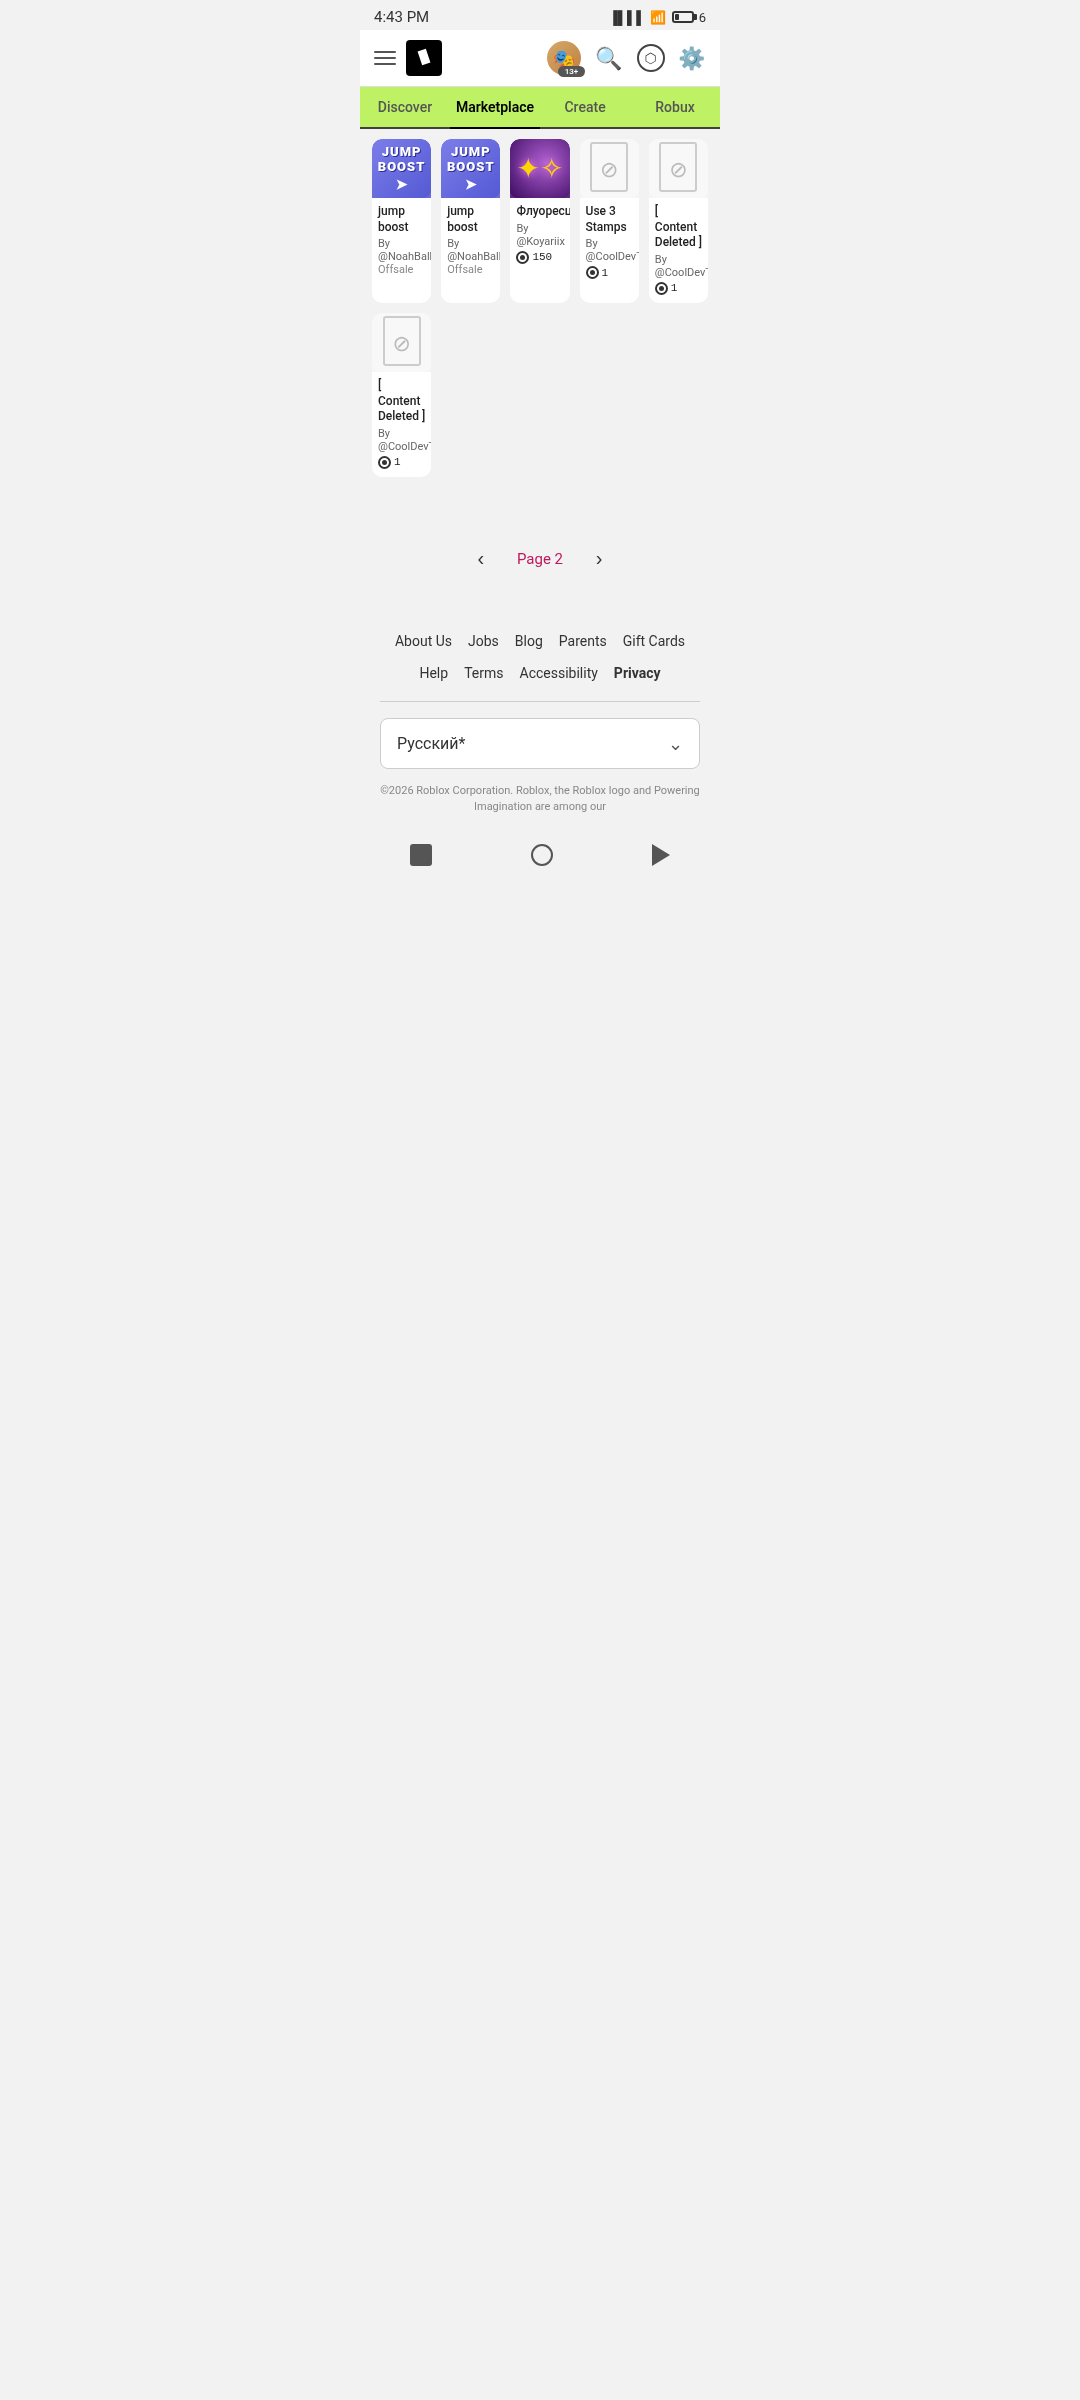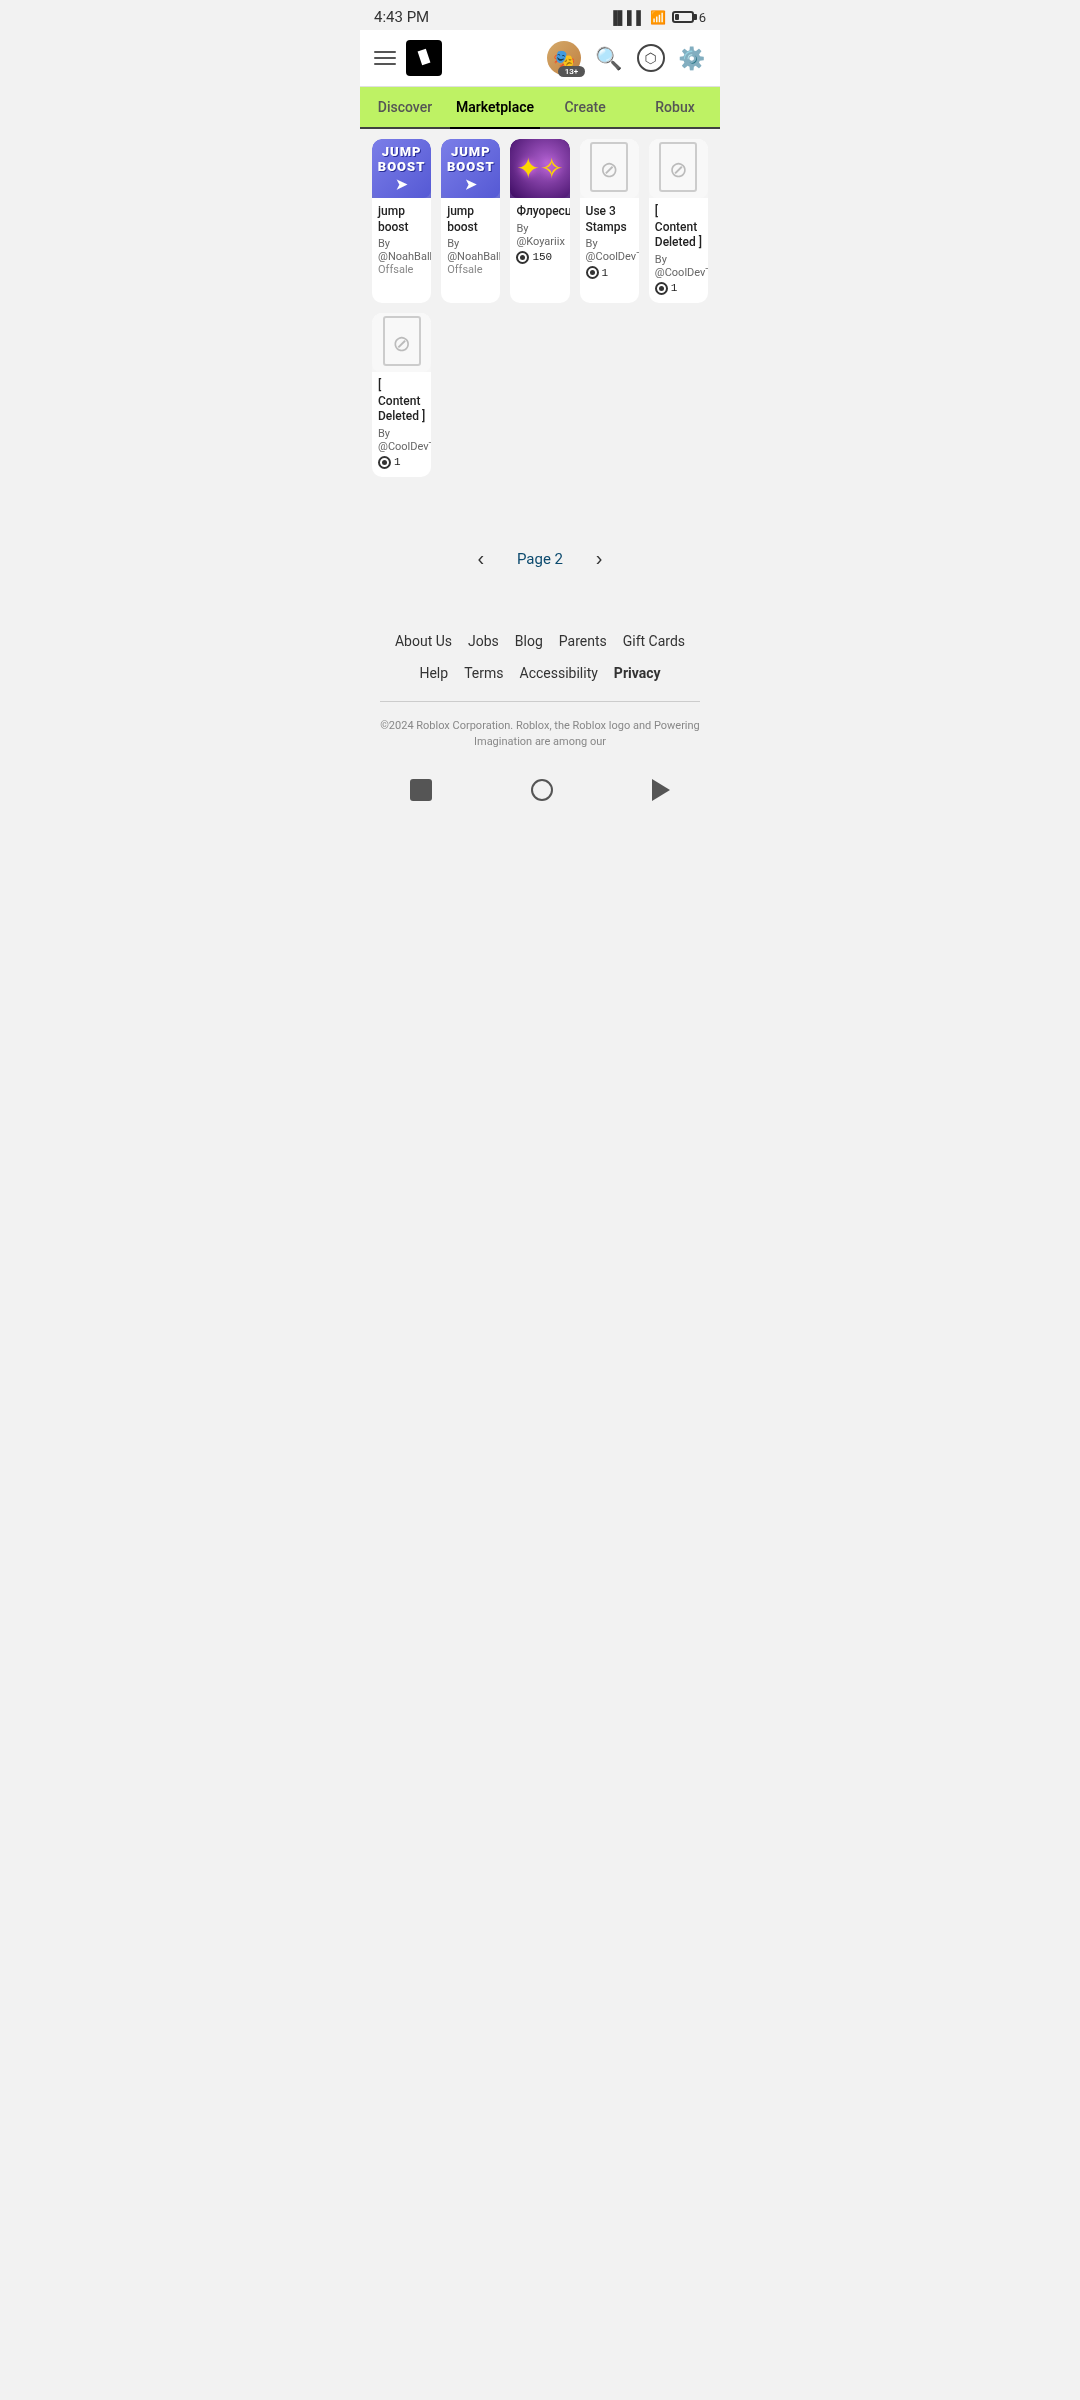--- a/index.html
+++ b/index.html
@@ -309,21 +309,21 @@
       background: none;
       font-size: 20px;
       color: #333;
       cursor: pointer;
       display: flex;
       align-items: center;
       justify-content: center;
     }
     .page-label {
       font-size: 15px;
-      color: #0c4a6e;
+      color: #be185d;
     }
 
     
     .footer {
       background: #f2f2f2;
       padding: 24px 20px 16px;
     }
     .footer-links-row {
       display: flex;
       flex-wrap: wrap;
@@ -584,21 +584,25 @@
     <a class="footer-link">Parents</a>
     <a class="footer-link">Gift Cards</a>
   </div>
   <div class="footer-links-row">
     <a class="footer-link">Help</a>
     <a class="footer-link">Terms</a>
     <a class="footer-link">Accessibility</a>
     <a class="footer-link bold">Privacy</a>
   </div>
   <div class="footer-divider"></div>
-  <div class="footer-copyright">©2024 Roblox Corporation. Roblox, the Roblox logo and Powering Imagination are among our</div>
+  <div class="language-select">
+    <span>Русский*</span>
+    <span class="language-chevron">⌄</span>
+  </div>
+  <div class="footer-copyright">©2026 Roblox Corporation. Roblox, the Roblox logo and Powering Imagination are among our</div>
 </div>
 
 <div class="bottom-nav">
   <div class="bottom-nav-btn">
     <div class="bottom-square"></div>
   </div>
   <div class="bottom-nav-btn">
     <div class="bottom-circle"></div>
   </div>
   <div class="bottom-nav-btn">

